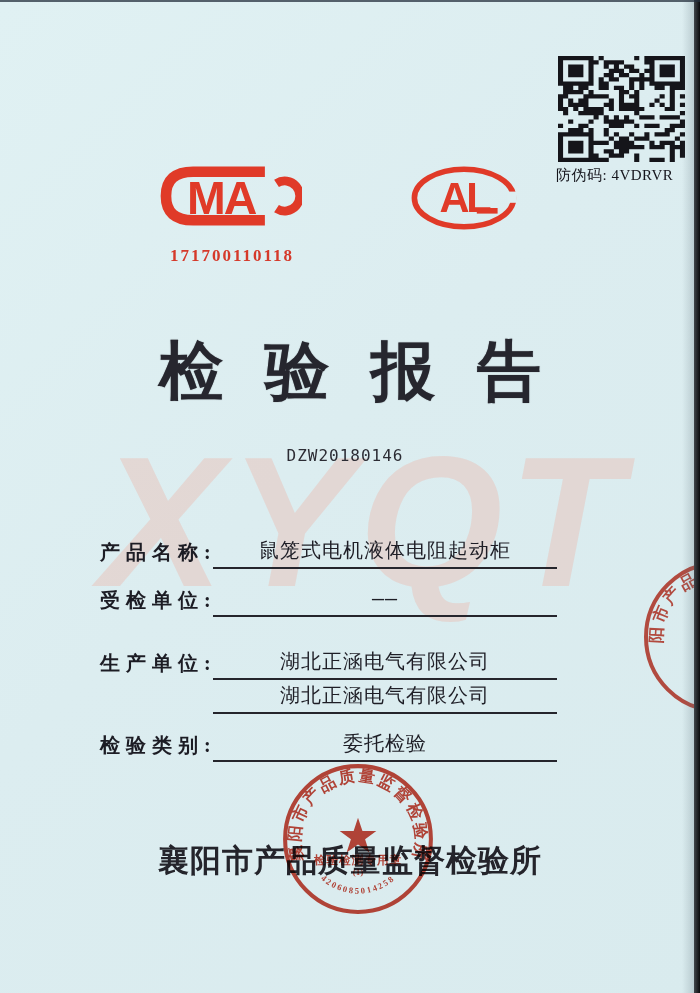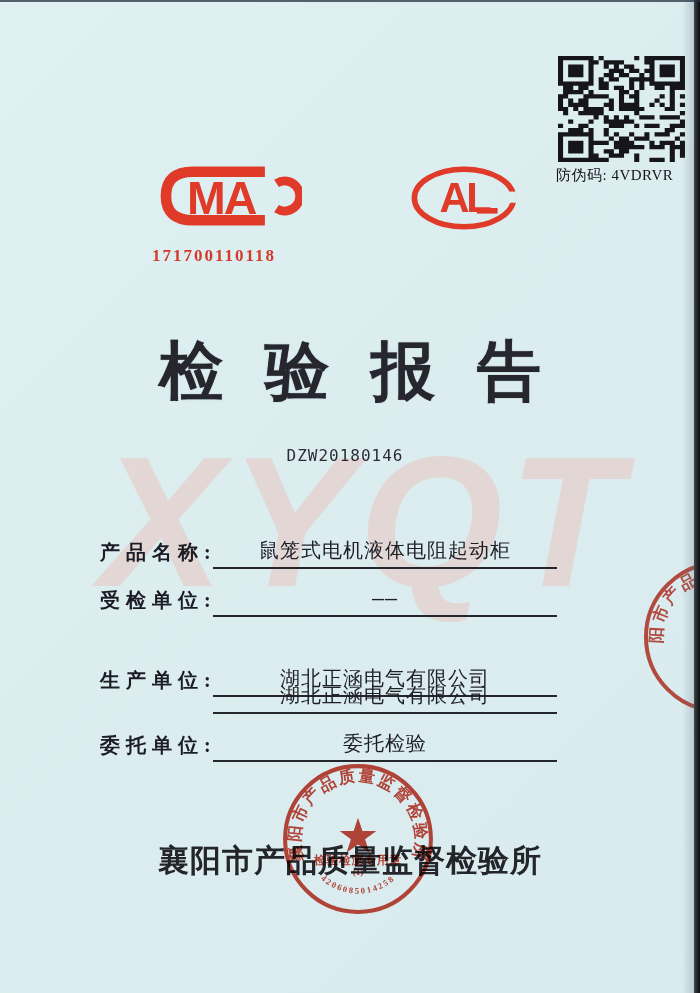--- a/index.html
+++ b/index.html
@@ -23,21 +23,21 @@
     font-size:185px;font-weight:bold;font-style:italic;
     letter-spacing:6px;line-height:1;
     color:rgba(243,164,150,0.30);
     user-select:none;
   }
   
   .qr{left:558px;top:56px;width:127px;height:106px;}
   .qr-label{left:556px;top:166px;width:140px;font-size:15px;color:#15151c;letter-spacing:.5px;font-family:"Liberation Serif",serif;}
   
   .cma-logo{left:156px;top:164px;width:146px;height:64px;}
-  .cma-no{left:152px;top:246px;width:160px;text-align:left;color:#d5392a;font-weight:bold;font-size:17px;letter-spacing:2px;}
+  .cma-no{left:152px;top:246px;width:160px;text-align:center;color:#d5392a;font-weight:bold;font-size:17px;letter-spacing:2px;}
   .cal-logo{left:408px;top:163px;width:112px;height:70px;}
   .cal-no{left:370px;top:245px;width:190px;text-align:center;color:#d5392a;font-weight:bold;font-size:17px;letter-spacing:.5px;}
   
   .title-wrap{left:0;top:328px;width:100%;text-align:center;}
   .title-text{
     display:inline-block;
     font-size:64px;font-weight:bold;color:#26262e;
     letter-spacing:42px;margin-right:-42px;
     text-shadow:0 0 1px rgba(38,38,46,.6);
   }
@@ -89,29 +89,29 @@
   <div class="abs report-no">DZW20180146</div>
 
   <div class="abs frow" style="top:537px">
     <span class="flabel">产品名称:</span>
     <span class="fline">鼠笼式电机液体电阻起动柜</span>
   </div>
   <div class="abs frow" style="top:585px">
     <span class="flabel">受检单位:</span>
     <span class="fline">——</span>
   </div>
-  <div class="abs frow" style="top:665px">
+  <div class="abs frow" style="top:648px">
     <span class="flabel">生产单位:</span>
     <span class="fline">湖北正涵电气有限公司</span>
   </div>
   <div class="abs frow" style="top:682px">
     <span class="fline">湖北正涵电气有限公司</span>
   </div>
   <div class="abs frow" style="top:730px">
-    <span class="flabel">委托单位:</span>
+    <span class="flabel">检验类别:</span>
     <span class="fline">委托检验</span>
   </div>
 
   <div class="abs org-name">襄阳市产品质量监督检验所</div>
 
   <svg class="abs stamp-main" viewBox="0 0 160 160" xmlns="http://www.w3.org/2000/svg">
     <defs>
       <path id="ringTop" d="M 30.64 108.5 A 57 57 0 1 1 129.36 108.5" fill="none"></path>
       <path id="ringBottom" d="M 33.2 107 A 54 54 0 0 0 126.8 107" fill="none"></path>
     </defs>

